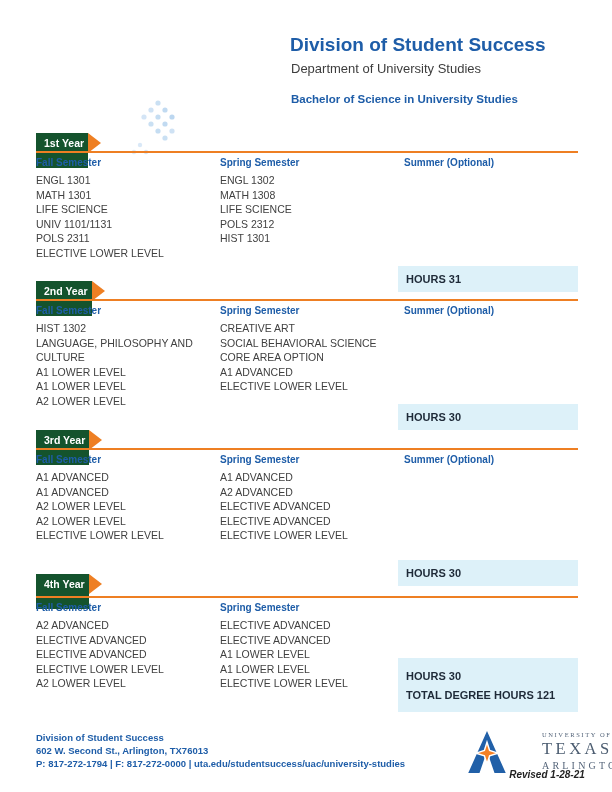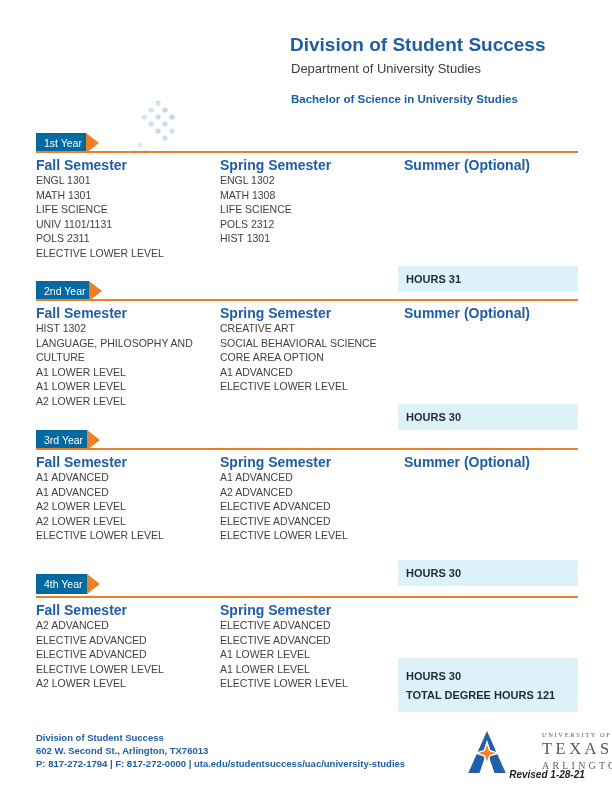--- a/index.html
+++ b/index.html
@@ -24,26 +24,26 @@
     box-shadow:0 0 8px 2px rgba(255,110,20,.7); }
   .photo-emblem { position:absolute; left:50%; top:30px; transform:translateX(-50%); }
   .silhouette1 { position:absolute; left:0; bottom:0; width:24px; height:24px; background:#3c4250; }
   .silhouette2 { position:absolute; left:24px; bottom:0; width:12px; height:32px; background:#30343f; }
 
   .doc-title { position:absolute; left:290px; top:34px; font-size:19px; font-weight:bold; color:#1E5DA8; }
   .doc-subtitle { position:absolute; left:291px; top:61px; font-size:13px; color:#3d3d3d; }
   .doc-program { position:absolute; left:291px; top:93px; font-size:11.5px; font-weight:bold; color:#1E5DA8; }
 
   
-  .year-badge { position:absolute; left:36px; height:20px; background:#0369a1; color:#fff;
-    font-size:10.5px; font-weight:normal; line-height:20px; padding:0 4px 0 8px; }
+  .year-badge { position:absolute; left:36px; height:35px; background:#14532d; color:#fff;
+    font-size:10.5px; font-weight:bold; line-height:20px; padding:0 4px 0 8px; }
   .year-badge::after { content:""; position:absolute; right:-13px; top:0;
     border-top:10px solid transparent; border-bottom:10px solid transparent; border-left:13px solid #EE7F23; }
   .year-rule { position:absolute; left:36px; width:542px; height:2px; background:#EE7F23; }
-  .col-head { position:absolute; font-size:14px; font-weight:bold; color:#1E5DA8; }
+  .col-head { position:absolute; font-size:10px; font-weight:bold; color:#1E5DA8; }
   .courses { position:absolute; width:178px; font-size:10.5px; line-height:14.6px; color:#414141; }
   .c-fall { left:36px; } .c-spring { left:220px; } .c-summer { left:404px; }
   .hours-box { position:absolute; left:398px; width:180px; height:26px; background:#DDF1F9;
     color:#1E2A38; font-size:11px; font-weight:bold; box-sizing:border-box; padding:7px 0 0 8px; }
   .hours-box.tall { height:54px; padding-top:9px; line-height:19px; }
 
   
   .footer-text { position:absolute; left:36px; color:#1E5DA8; font-size:9.5px; font-weight:bold; line-height:13px; }
   .uta-mark { position:absolute; left:468px; top:731px; }
   .uta-word { position:absolute; left:511px; top:731px; width:78px; font-family:"Liberation Serif", serif; color:#55657a; text-align:left;margin-left:31px; }

